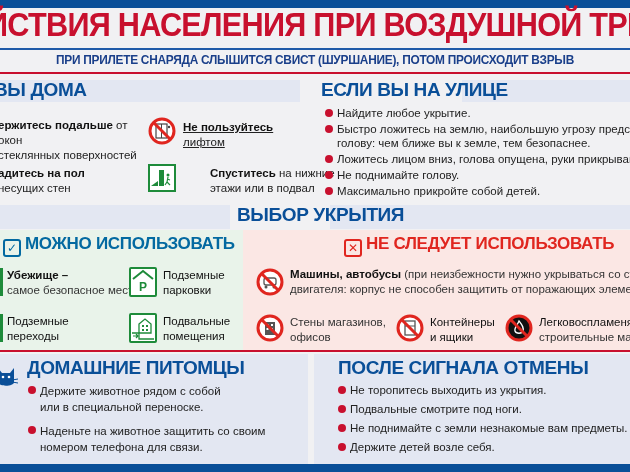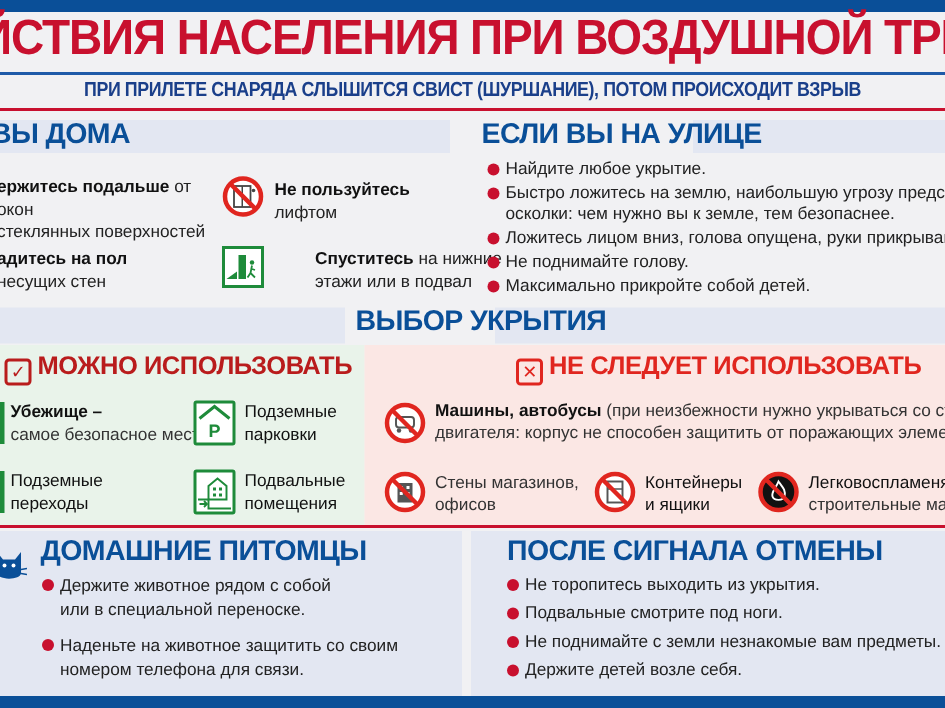--- a/index.html
+++ b/index.html
@@ -46,21 +46,21 @@
   }
 
   #shelter-head-bar-left { left:0; top:205px; width:230px; height:24px; background:#e3e7f2; }
   #shelter-head-bar-right { left:330px; top:205px; width:300px; height:24px; background:#e3e7f2; }
   #shelter-title { left:237px; top:204px; font-size:19px; font-weight:bold; color:#0a4f98; letter-spacing:-0.4px; }
 
   #can-panel { left:0; top:230px; width:243px; height:120px; background:#e9f3ea; }
   #cannot-panel { left:243px; top:230px; width:387px; height:120px; background:#fbe7e4; }
   #shelter-bottom-line { left:0; top:350px; width:630px; height:2px; background:#c8102e; }
 
-  .can-head { font-size:17px; font-weight:bold; color:#b91c1c; white-space:nowrap; letter-spacing:-0.3px; }
+  .can-head { font-size:17px; font-weight:bold; color:#0369a1; white-space:nowrap; letter-spacing:-0.3px; }
   .cannot-head { font-size:17px; font-weight:bold; color:#e0261f; white-space:nowrap; letter-spacing:-0.3px; }
   .chk { display:inline-block; width:14px; height:14px; border:2px solid currentColor; border-radius:3px; vertical-align:-3px; margin-right:4px; text-align:center; line-height:14px; font-size:12px; }
 
   .sh-item { font-size:11.5px; line-height:15px; color:#111; }
   .sh-item .light { font-weight:normal; color:#333; }
   .green-icon { width:26px; height:26px; border:2px solid #1e8b3a; border-radius:2px; box-sizing:border-box; background:#fff; }
   .no-icon { width:28px; height:28px; }
 
   #pets-panel { left:0; top:354px; width:308px; height:110px; background:#e3e7f2; }
   #after-panel { left:314px; top:354px; width:316px; height:110px; background:#e3e7f2; }
@@ -85,21 +85,21 @@
 
 <div class="abs icon-box" style="left:148px;top:117px;">
   <svg width="28" height="28" viewBox="0 0 28 28">
     <circle cx="14" cy="14" r="12" fill="#fff" stroke="#e0261f" stroke-width="3"></circle>
     <rect x="8" y="7" width="11" height="14" fill="none" stroke="#444" stroke-width="1.2"></rect>
     <line x1="13.5" y1="7" x2="13.5" y2="21" stroke="#444" stroke-width="1"></line>
     <circle cx="21" cy="10" r="1.2" fill="#444"></circle>
     <line x1="5.5" y1="5.5" x2="22.5" y2="22.5" stroke="#e0261f" stroke-width="3"></line>
   </svg>
 </div>
-<div class="abs home-item" style="left:183px;top:120px;width:120px;">
+<div class="abs home-item" style="left:183px;top:120px;width:120px;text-decoration:underline;">
   <b>Не пользуйтесь</b><br>
   <span>лифтом</span>
 </div>
 
 <div class="abs home-item" style="left:-2px;top:166px;width:145px;">
   <b>адитесь на пол</b><br>
   <span>несущих стен</span>
 </div>
 
 <div class="abs icon-box" style="left:148px;top:164px;">
@@ -113,21 +113,21 @@
 </div>
 <div class="abs home-item" style="left:183px;top:166px;width:125px;margin-left:27px;">
   <b>Спуститесь</b><span> на нижние</span><br>
   <span>этажи или в подвал</span>
 </div>
 
 <div class="abs head-bar" style="left:462px;top:80px;width:168px;height:22px;"></div>
 <div class="abs sec-head" style="left:321px;top:79px;">ЕСЛИ ВЫ НА УЛИЦЕ</div>
 <ul class="abs bul" style="left:323px;top:106px;">
   <li>Найдите любое укрытие.</li>
-  <li><span>Быстро ложитесь на землю, наибольшую угрозу представляю</span><br><span>осколки: чем нужно вы к земле, тем безопаснее.</span></li>
+  <li><span>Быстро ложитесь на землю, наибольшую угрозу представляю</span><br><span>голову: чем ближе вы к земле, тем безопаснее.</span></li>
   <li>Ложитесь лицом вниз, голова опущена, руки прикрывают затыл</li>
   <li>Не поднимайте голову.</li>
   <li>Максимально прикройте собой детей.</li>
 </ul>
 
 <div class="abs" id="shelter-head-bar-left"></div>
 <div class="abs" id="shelter-head-bar-right"></div>
 <div class="abs" id="shelter-title">ВЫБОР УКРЫТИЯ</div>
 
 <div class="abs" id="can-panel"></div>

